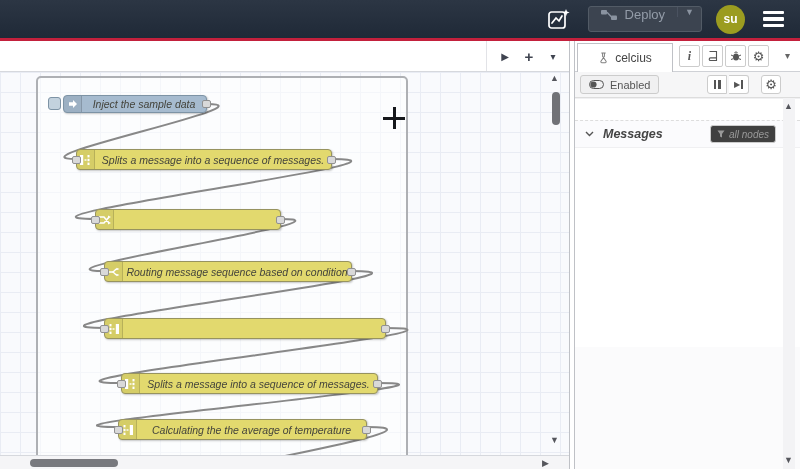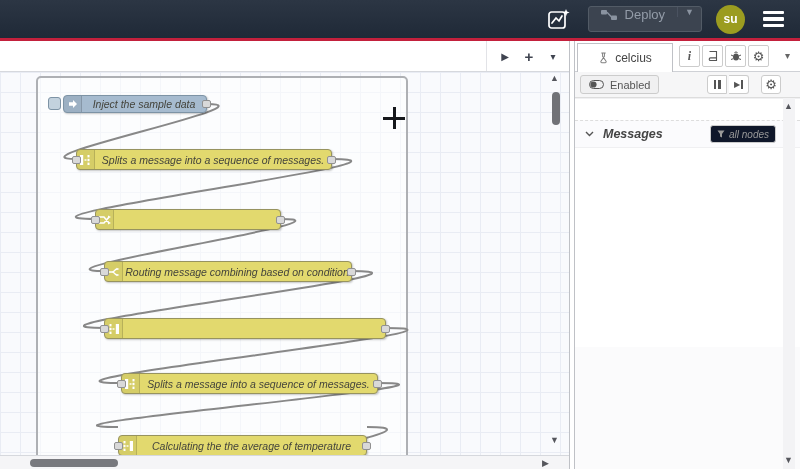--- a/index.html
+++ b/index.html
@@ -94,21 +94,21 @@
 
   .sb-content { flex:1; position:relative; background:#fbfbfc; }
   .scroll-lane { position:absolute; right:5px; top:0; bottom:0; width:12px; background:#f3f3f5; }
   .section-header { height:27px; display:flex; align-items:center; gap:9px; padding:0 10px;
     font-size:12.5px; font-weight:bold; color:#444; background:#fbfbfd; cursor:pointer; }
   .section-body { background:#fff; }
   .bp-body { height:22px; border-top:1px solid #f0f0f2; }
   .msg-header { border-top:1px dashed #ddd; justify-content:flex-start;font-style:italic; }
   .msg-title { flex:1; display:flex; align-items:center; gap:9px; }
   .allnodes-btn { height:18px; display:flex; align-items:center; gap:4px; padding:0 6px;
-    margin-right:14px; border:1px solid #ccc; border-radius:3px; background:#0f172a;
+    margin-right:14px; border:1px solid #ccc; border-radius:3px; background:#404040;
     font-size:10px; color:#999; font-weight:normal; cursor:pointer; }
   .msg-body { height:200px; border-top:1px solid #f0f0f2; }
   .chev { display:inline-block; }
 </style>
 </head>
 <body>
 
 <div class="header">
   <div class="hdr-icon-btn">
     <svg width="25" height="25" viewBox="0 0 25 25">
@@ -206,21 +206,21 @@
             <span class="port out"></span>
           </div>
           <div class="node" style="left: 104px; top: 189px; width: 248px; height: 21px; background: rgb(226, 217, 110);">
             <span class="node-iconbox">
               <svg width="12" height="10" viewBox="0 0 12 10">
                 <path d="M0 5 H4 C7 5 6.5 2 9 2 M4 5 C7 5 6.5 8 9 8" fill="none" stroke="#fff" stroke-width="1.5"></path>
                 <path d="M8.5 0.7 L11.5 2 L8.5 3.3 Z" fill="#fff"></path>
                 <path d="M8.5 6.7 L11.5 8 L8.5 9.3 Z" fill="#fff"></path>
               </svg>
             </span>
-            <span class="node-label">Routing message combining based on condition</span>
+            <span class="node-label">Routing message sequence based on condition</span>
             <span class="port in"></span>
             <span class="port out"></span>
           </div>
           <div class="node" style="left: 104px; top: 246px; width: 282px; height: 21px; background: rgb(226, 217, 110);">
             <span class="node-iconbox">
               <svg width="11" height="10" viewBox="0 0 11 10">
                 <rect x="1.5" y="0" width="2" height="2.4" fill="#fff"></rect>
                 <rect x="1.5" y="3.8" width="2" height="2.4" fill="#fff"></rect>
                 <rect x="1.5" y="7.6" width="2" height="2.4" fill="#fff"></rect>
                 <path d="M4.5 5 h2" stroke="#fff" stroke-width="1.4"></path>
@@ -237,21 +237,21 @@
                 <path d="M4.5 5 h2" stroke="#fff" stroke-width="1.4"></path>
                 <rect x="7.5" y="0" width="2" height="2.4" fill="#fff"></rect>
                 <rect x="7.5" y="3.8" width="2" height="2.4" fill="#fff"></rect>
                 <rect x="7.5" y="7.6" width="2" height="2.4" fill="#fff"></rect>
               </svg>
             </span>
             <span class="node-label">Splits a message into a sequence of messages.</span>
             <span class="port in"></span>
             <span class="port out"></span>
           </div>
-          <div class="node" style="left: 118px; top: 363px; width: 249px; height: 21px; background: rgb(226, 217, 110);">
+          <div class="node" style="left: 118px; top: 347px; width: 249px; height: 21px; background: rgb(226, 217, 110);">
             <span class="node-iconbox">
               <svg width="11" height="10" viewBox="0 0 11 10">
                 <rect x="1.5" y="0" width="2" height="2.4" fill="#fff"></rect>
                 <rect x="1.5" y="3.8" width="2" height="2.4" fill="#fff"></rect>
                 <rect x="1.5" y="7.6" width="2" height="2.4" fill="#fff"></rect>
                 <path d="M4.5 5 h2" stroke="#fff" stroke-width="1.4"></path>
                 <rect x="7.8" y="0" width="3.2" height="10" fill="#fff"></rect>
               </svg>
             </span>
             <span class="node-label">Calculating the the average of temperature</span>

